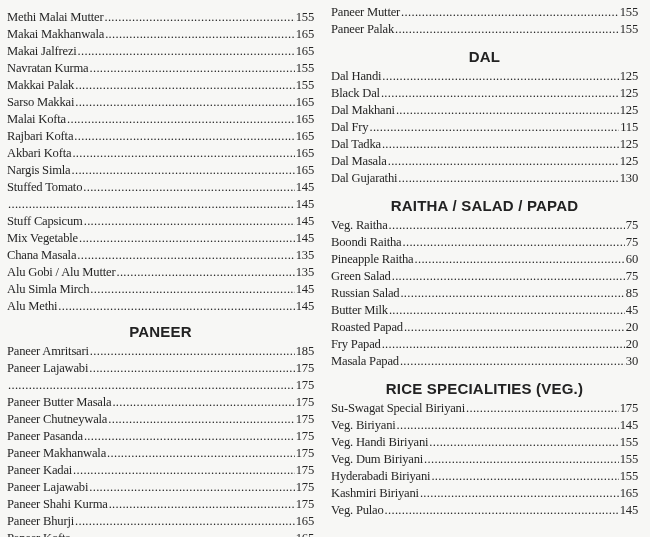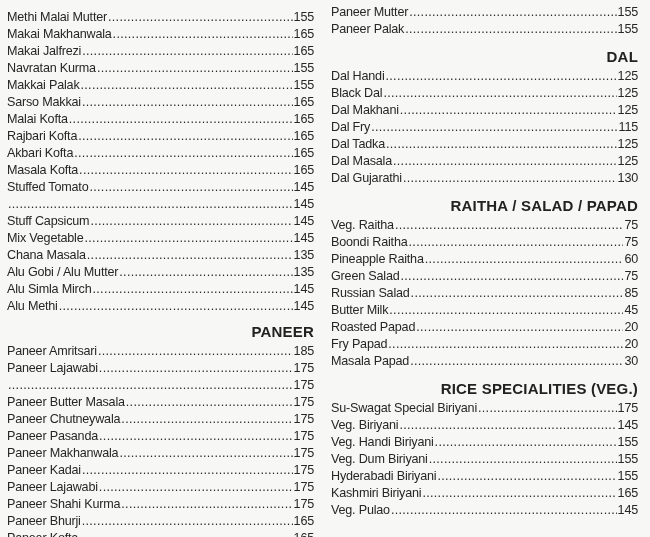--- a/index.html
+++ b/index.html
@@ -12,34 +12,35 @@
   }
   .col { position: absolute; top: 0; }
   .col-left { left: 7px; width: 307px; top: 9px; }
   .col-right { left: 331px; width: 307px; top: 4px; }
   .row {
     display: flex; align-items: flex-start;
     height: 17px; line-height: 17px;
     font-size: 12.6px;
     letter-spacing: -0.2px;
     white-space: nowrap;
+    font-family: Liberation Serif, serif;
   }
   .row .name { flex: 0 0 auto; }
   .row .dots {
     flex: 1 1 auto; overflow: hidden;
     margin: 0 1px;
     position: relative; top: 0px;
   }
   .row .dots::before {
     content: "........................................................................................................................................";
     letter-spacing: 0.3px;
   }
   .row .price { flex: 0 0 auto; }
   .heading {
-    text-align: right; font-weight: bold;
+    text-align: center; font-weight: bold;
     font-size: 15px; height: 22px; line-height: 22px;
     letter-spacing: 0.2px;
     color: #222;
   }
   .gap-left-paneer { height: 6px; }
   .gap-right { height: 8px; }
 </style>
 </head>
 <body>
 
@@ -84,21 +85,21 @@
         <span class="name">Rajbari Kofta</span>
         <span class="dots"></span>
         <span class="price">165</span>
       </div>
       <div class="row">
         <span class="name">Akbari Kofta</span>
         <span class="dots"></span>
         <span class="price">165</span>
       </div>
       <div class="row">
-        <span class="name">Masala Kofta</span>
+        <span class="name">Nargis Simla</span>
         <span class="dots"></span>
         <span class="price">165</span>
       </div>
       <div class="row">
         <span class="name">Stuffed Tomato</span>
         <span class="dots"></span>
         <span class="price">145</span>
       </div>
       <div class="row">
         <span class="dots"></span>

